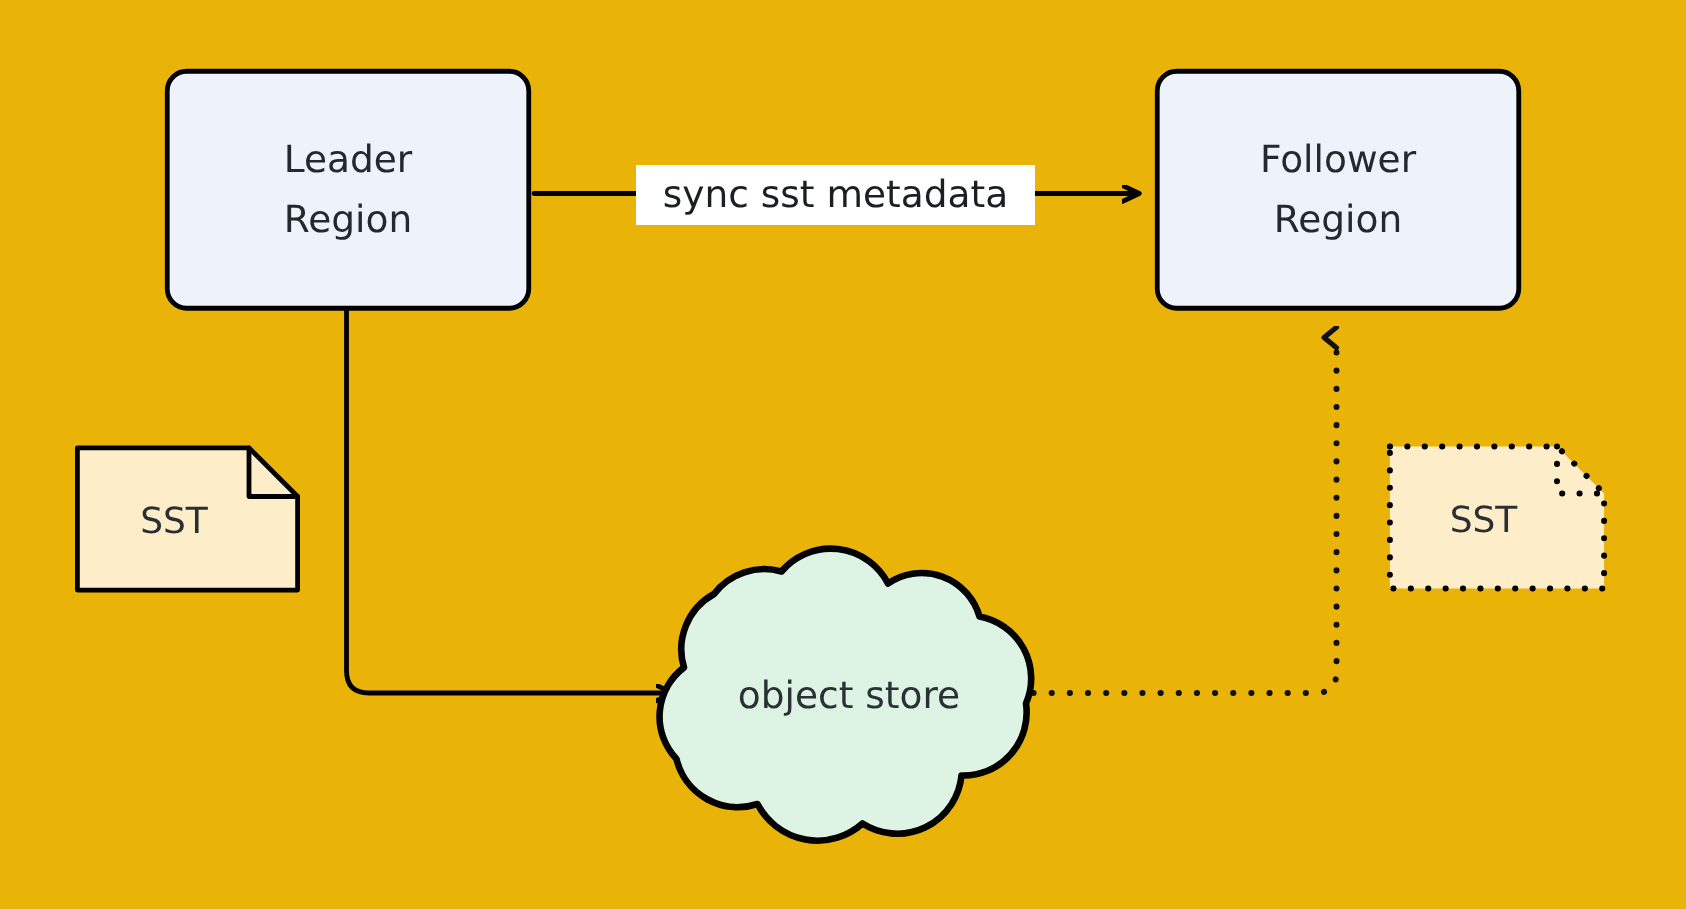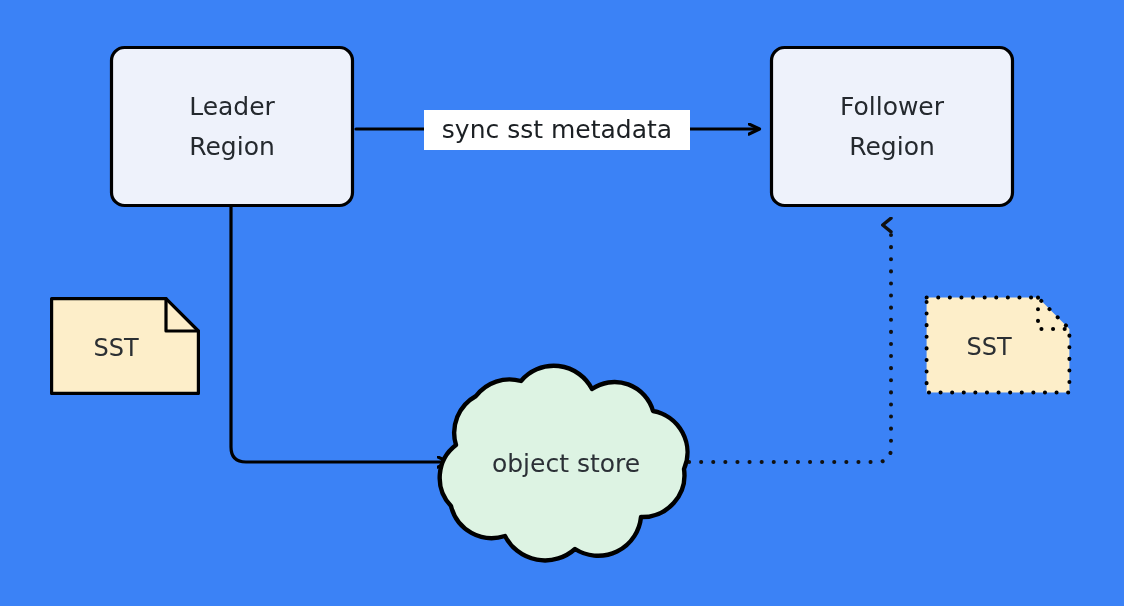--- a/index.html
+++ b/index.html
@@ -8,21 +8,21 @@
     padding: 0;
     background: #ffffff;
   }
   body {
     font-family: "DejaVu Sans", "Liberation Sans", sans-serif;
   }
   #diagram-root {
     position: relative;
     width: 1124px;
     height: 606px;
-    background: #3b82f6;
+    background: #eab308;
     overflow: hidden;
   }
   #diagram-svg {
     position: absolute;
     top: 0;
     left: 0;
     width: 1124px;
     height: 606px;
     display: block;
   }

